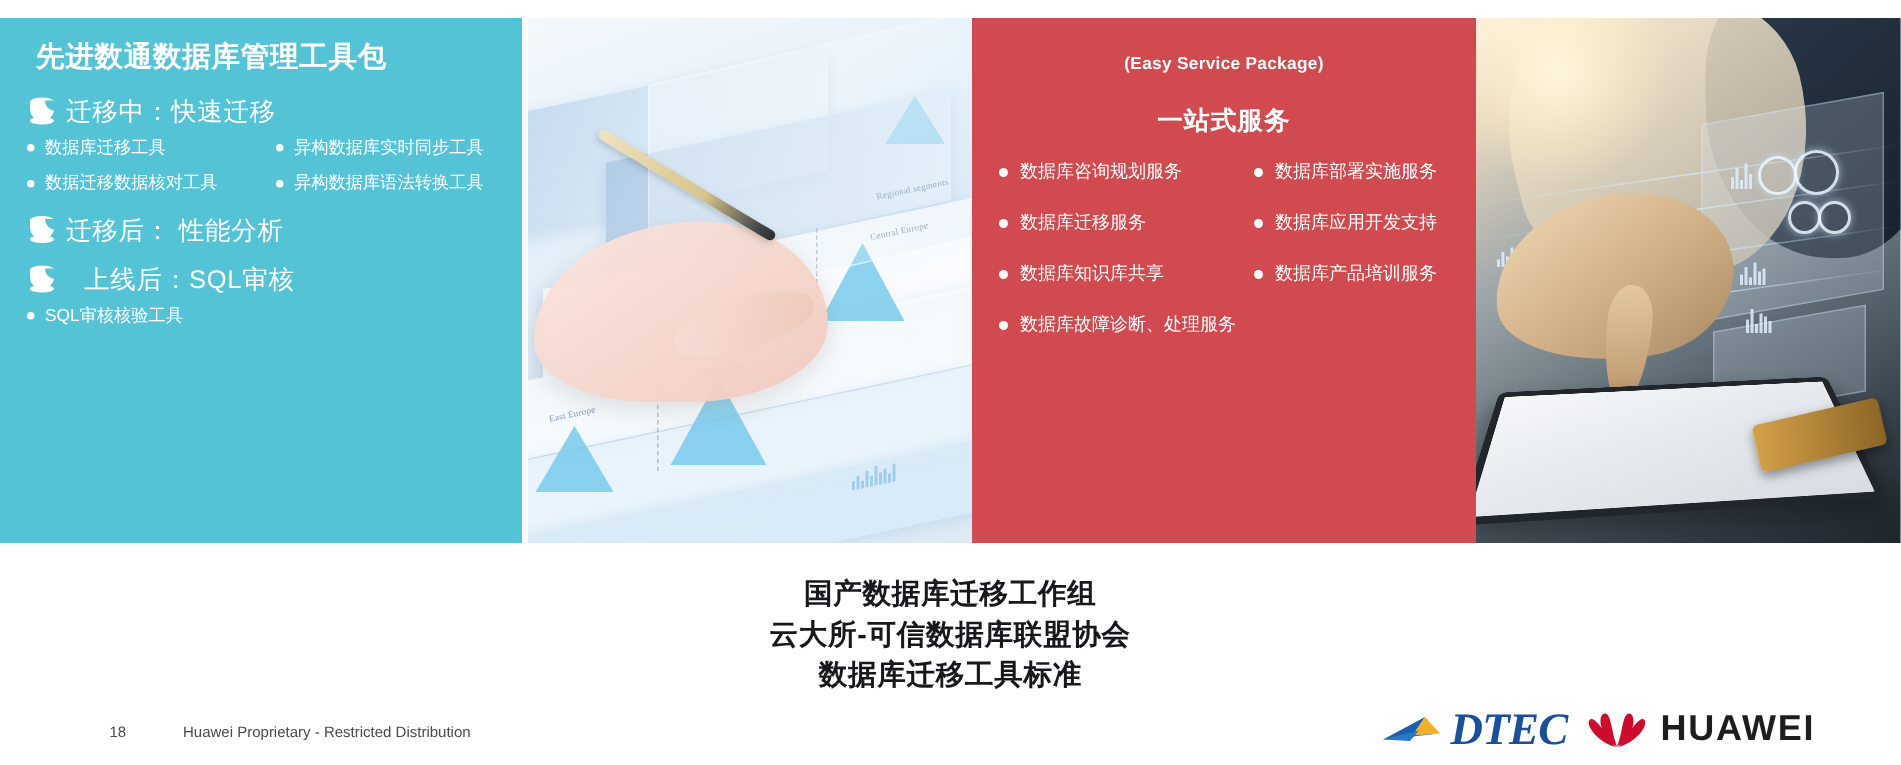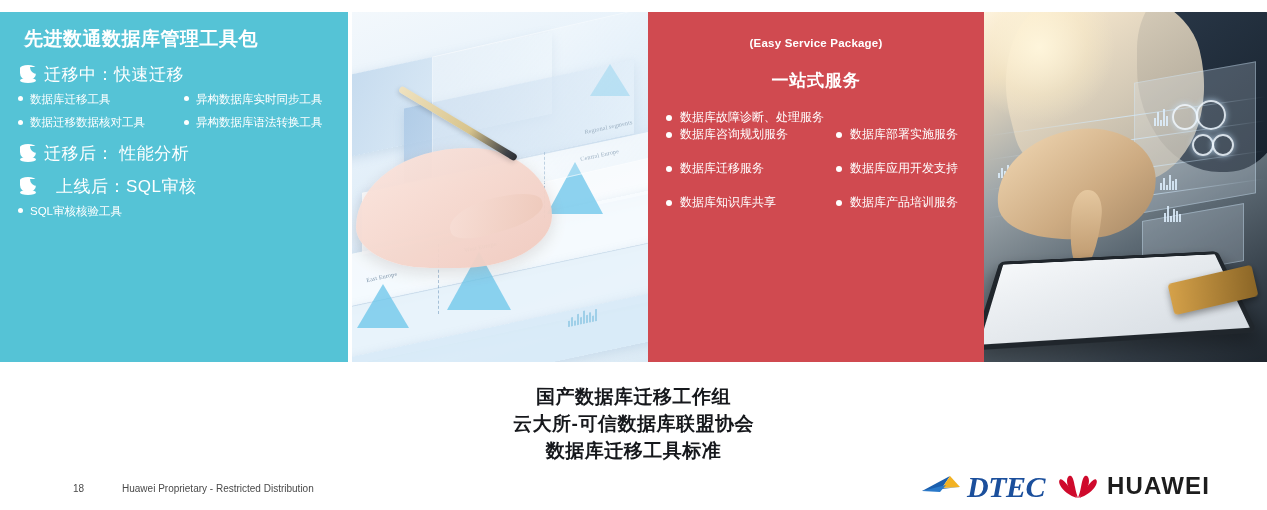--- a/index.html
+++ b/index.html
@@ -392,21 +392,21 @@
     font-size: 10px;
     color: #4a4a4a;
   }
 
   
   .dtec {
     position: absolute;
     left: 920px;
     top: 472px;
     display: flex;
-    align-items: center;
+    align-items: flex-end;
     gap: 1px;
   }
   .dtec .mark { display: block; }
   .dtec .word {
     font-family: "Liberation Serif", serif;
     font-style: italic;
     font-weight: bold;
     font-size: 30px;
     color: #1b4f9c;
     letter-spacing: -0.5px;
@@ -583,50 +583,50 @@
       <div class="bullet">
           <span class="dot"></span>
           <span>SQL审核核验工具</span>
         </div>
     </div>
   </div>
 
   <div class="panel-red">
     <p class="sub">(Easy Service Package)</p>
     <h2>一站式服务</h2>
+    <div class="red-grid">
+      <div class="red-bullet">
+          <span class="dot"></span>
+          <span>数据库咨询规划服务</span>
+        </div>
+      <div class="red-bullet">
+          <span class="dot"></span>
+          <span>数据库部署实施服务</span>
+        </div>
+      <div class="red-bullet">
+          <span class="dot"></span>
+          <span>数据库迁移服务</span>
+        </div>
+      <div class="red-bullet">
+          <span class="dot"></span>
+          <span>数据库应用开发支持</span>
+        </div>
+      <div class="red-bullet">
+          <span class="dot"></span>
+          <span>数据库知识库共享</span>
+        </div>
+      <div class="red-bullet">
+          <span class="dot"></span>
+          <span>数据库产品培训服务</span>
+        </div>
+    </div>
     <div class="red-grid wide" style="margin-top:17px;">
       <div class="red-bullet">
           <span class="dot"></span>
           <span>数据库故障诊断、处理服务</span>
-        </div>
-    </div>
-    <div class="red-grid">
-      <div class="red-bullet">
-          <span class="dot"></span>
-          <span>数据库咨询规划服务</span>
-        </div>
-      <div class="red-bullet">
-          <span class="dot"></span>
-          <span>数据库部署实施服务</span>
-        </div>
-      <div class="red-bullet">
-          <span class="dot"></span>
-          <span>数据库迁移服务</span>
-        </div>
-      <div class="red-bullet">
-          <span class="dot"></span>
-          <span>数据库应用开发支持</span>
-        </div>
-      <div class="red-bullet">
-          <span class="dot"></span>
-          <span>数据库知识库共享</span>
-        </div>
-      <div class="red-bullet">
-          <span class="dot"></span>
-          <span>数据库产品培训服务</span>
         </div>
     </div>
   </div>
 </div>
 
 <div class="caption">
   <div>国产数据库迁移工作组</div>
   <div>云大所-可信数据库联盟协会</div>
   <div>数据库迁移工具标准</div>
 </div>

